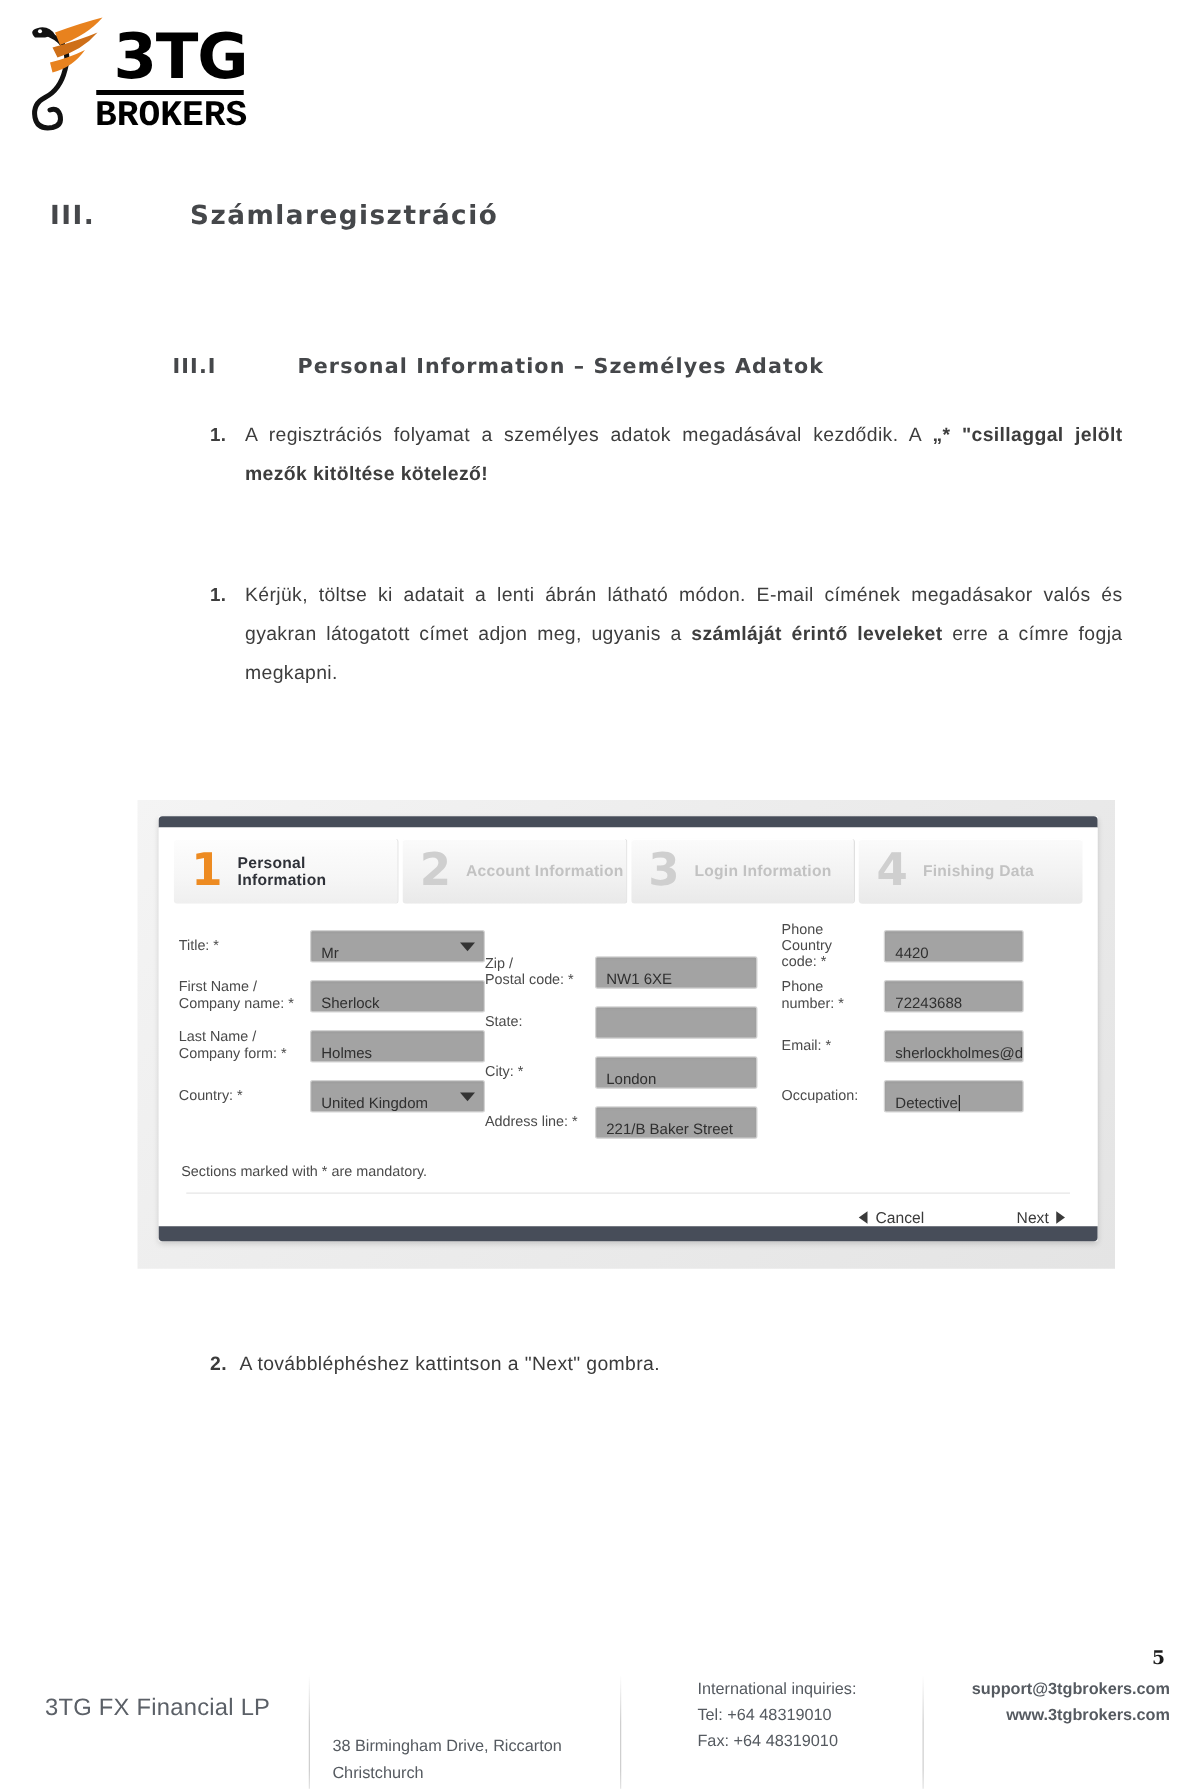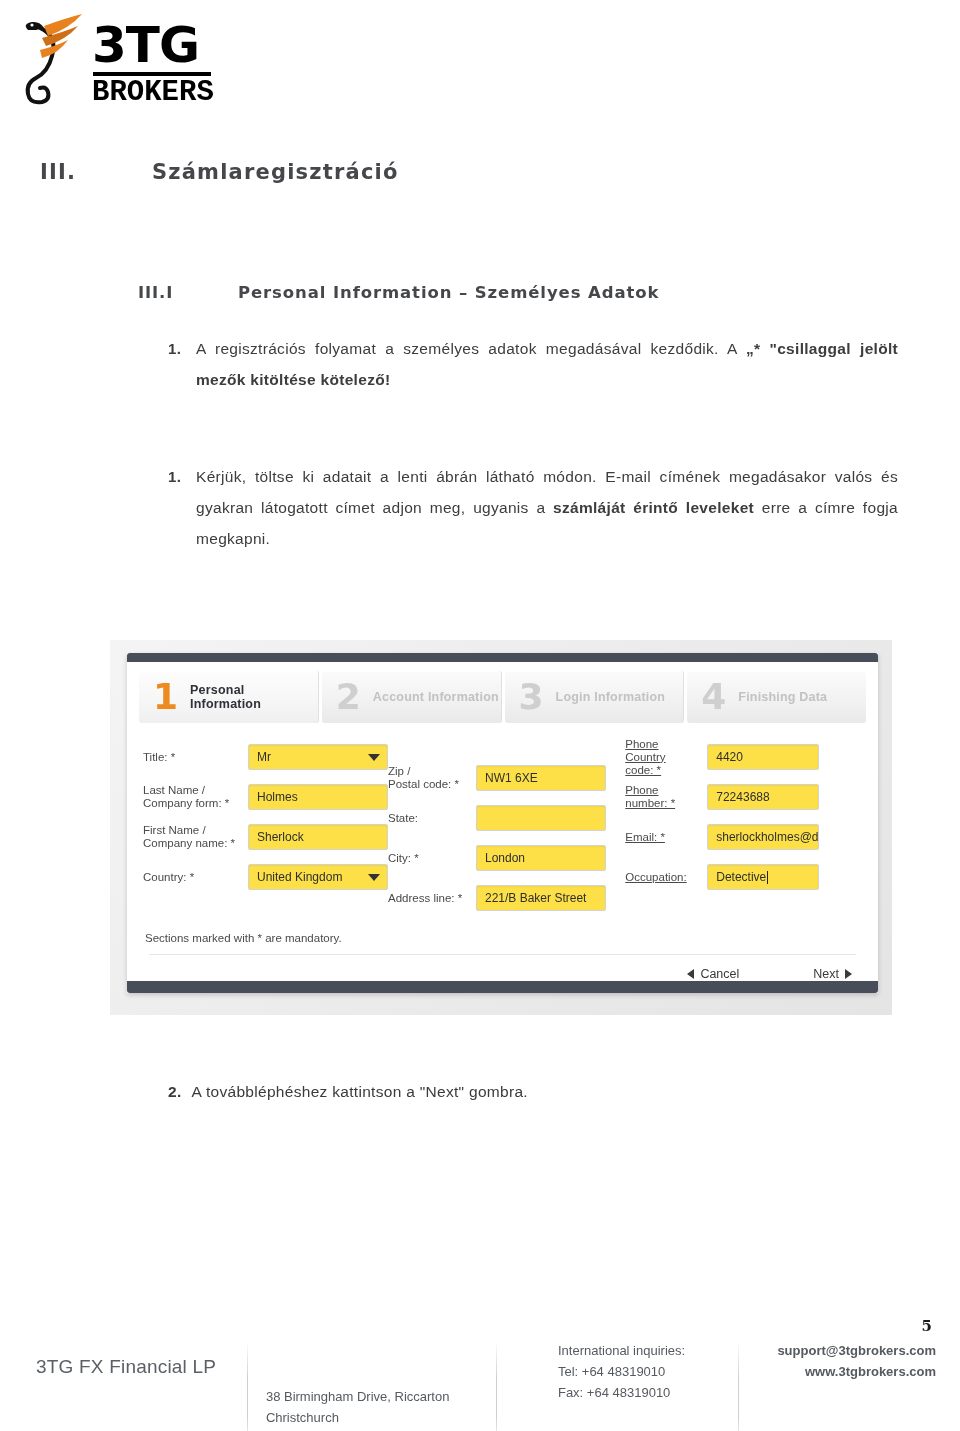--- a/index.html
+++ b/index.html
@@ -26,22 +26,23 @@
   }
   .logo-mark {
     position: absolute;
     left: 0;
     top: 4px;
     width: 72px;
     height: 96px;
   }
   .logo-text {
     position: absolute;
-    left: 74px;
+    left: 58px;
     top: 12px;
+    text-align: right;
   }
   .logo-3tg {
     font-family: "DejaVu Sans", sans-serif;
     font-weight: bold;
     font-size: 50px;
     letter-spacing: -1px;
     color: #000;
     line-height: 50px;
   }
   .logo-rule {
@@ -222,30 +223,30 @@
   }
   .flabel {
     font-size: 11.5px;
     color: #4a4a4a;
     line-height: 13px;
     padding-right: 6px;
     box-sizing: border-box;
   }
   .c1 .flabel { width: 105px; }
   .c2 .flabel { width: 88px; }
-  .c3 .flabel { width: 82px; text-decoration: underline; }
+  .c3 .flabel { width: 82px; }
   .finput {
     position: relative;
     height: 26px;
-    background: #fde047;
+    background: #a3a3a3;
     border: 1px solid #d3d3d3;
     border-radius: 2px;
     box-shadow: inset 0 1px 2px rgba(0,0,0,0.06);
     display: flex;
-    align-items: center;
+    align-items: flex-end;
     padding: 0 8px;
     box-sizing: border-box;
     font-size: 12px;
     color: #2f2f2f;
     overflow: hidden;
     white-space: nowrap;
   }
   .c1 .finput { width: 140px; }
   .c2 .finput { width: 130px; }
   .c3 .finput { width: 112px; }
@@ -406,29 +407,29 @@
 
         <div class="fcol c1">
           <div class="frow">
             <div class="flabel">Title: *</div>
             <div class="finput select">
               <span>Mr</span>
               <span class="caret"></span>
             </div>
           </div>
           <div class="frow">
+            <div class="flabel">First Name /<br>Company name: *</div>
+            <div class="finput">
+              <span>Sherlock</span>
+            </div>
+          </div>
+          <div class="frow">
             <div class="flabel">Last Name /<br>Company form: *</div>
             <div class="finput">
               <span>Holmes</span>
-            </div>
-          </div>
-          <div class="frow">
-            <div class="flabel">First Name /<br>Company name: *</div>
-            <div class="finput">
-              <span>Sherlock</span>
             </div>
           </div>
           <div class="frow">
             <div class="flabel">Country: *</div>
             <div class="finput select">
               <span>United Kingdom</span>
               <span class="caret"></span>
             </div>
           </div>
         </div>

